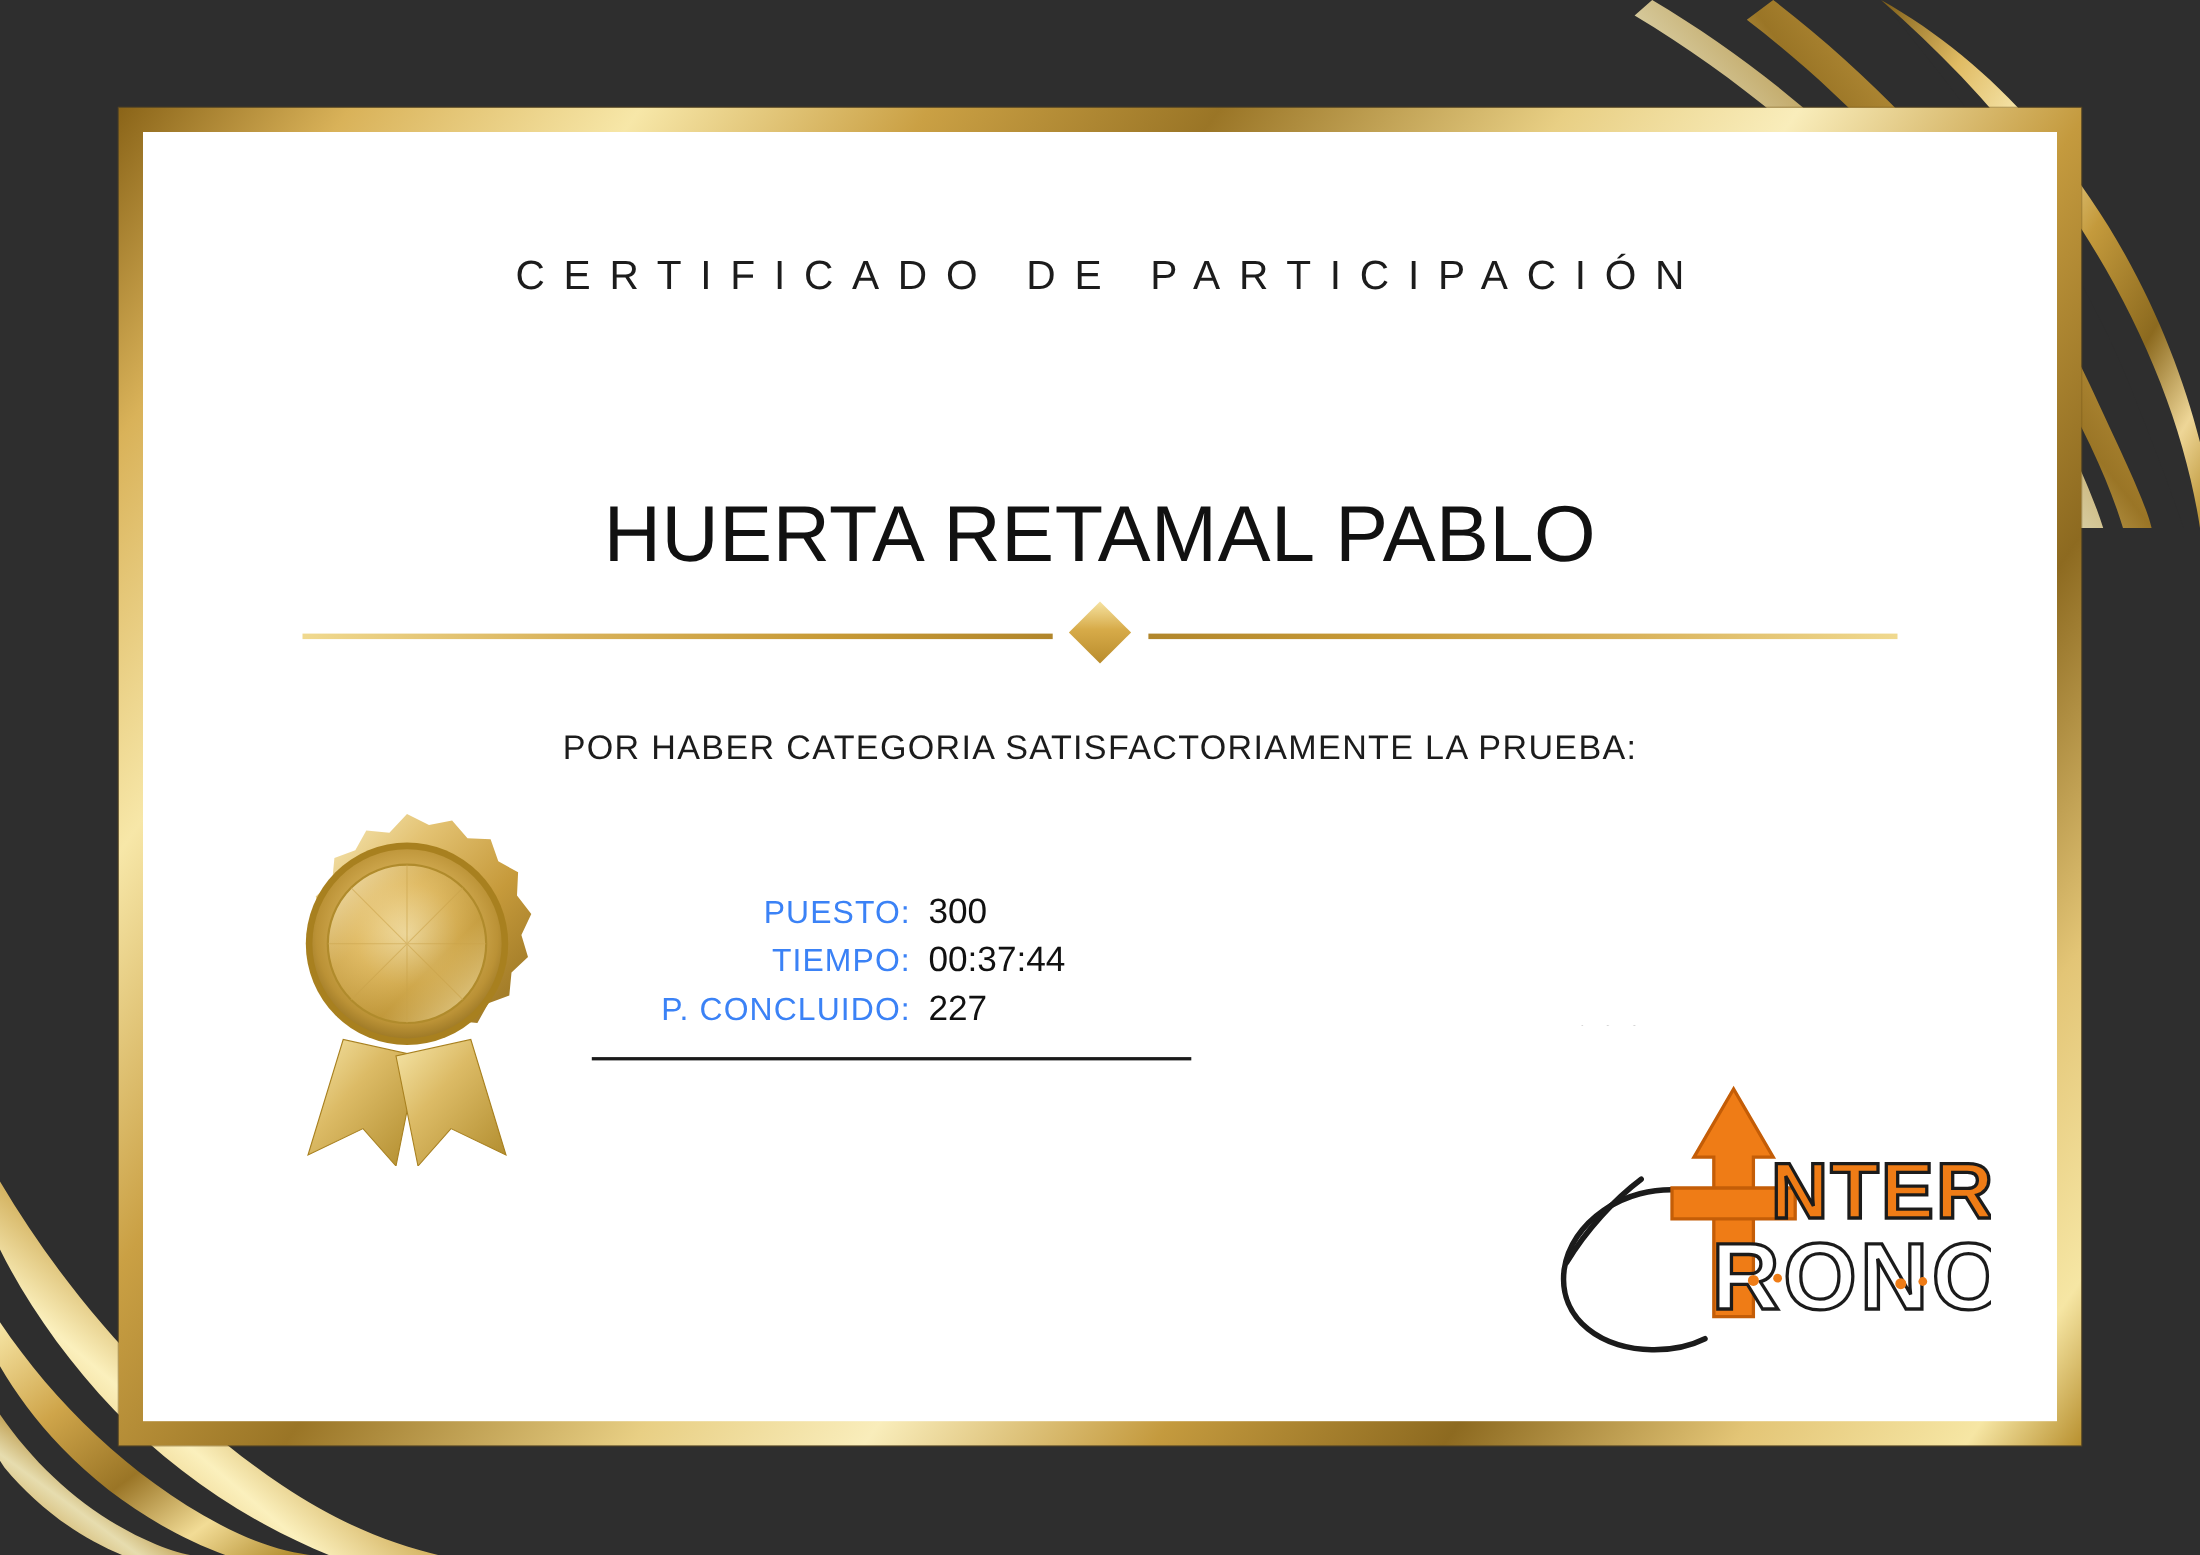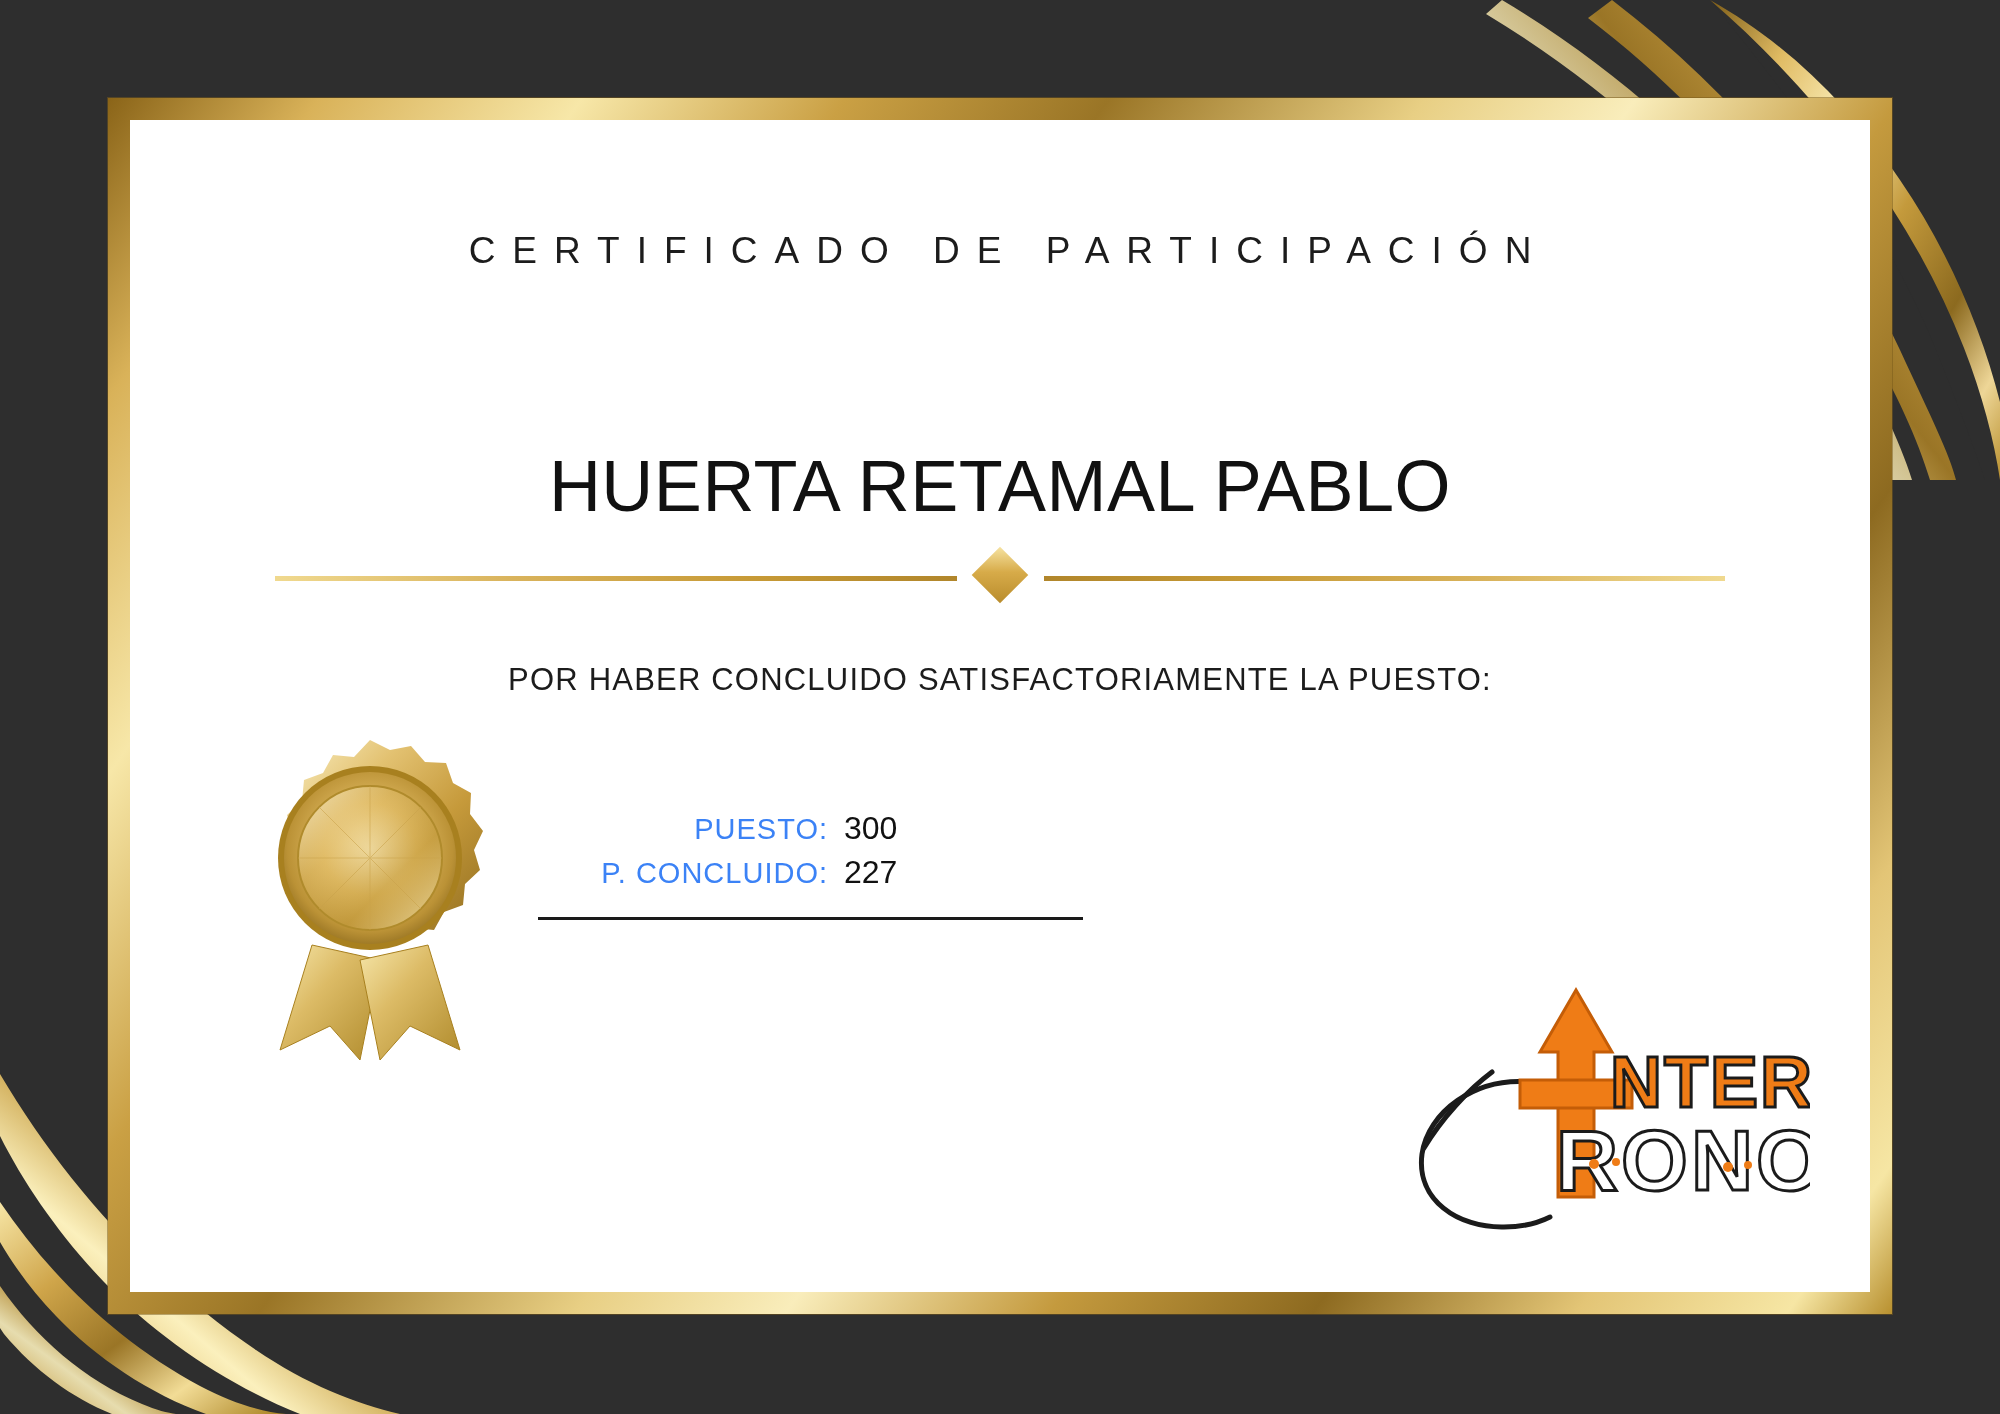--- a/index.html
+++ b/index.html
@@ -258,21 +258,21 @@
       <div id="certificate-heading">CERTIFICADO DE PARTICIPACIÓN</div>
 
       <div id="participant-name">HUERTA RETAMAL PABLO</div>
 
       <div id="divider">
         <div class="divider-line" id="divider-line-left"></div>
         <div class="divider-line" id="divider-line-right"></div>
         <div id="divider-diamond"></div>
       </div>
 
-      <div id="certificate-subtitle">POR HABER CONCLUIDO SATISFACTORIAMENTE LA PUESTO:</div>
+      <div id="certificate-subtitle">POR HABER CATEGORIA SATISFACTORIAMENTE LA PRUEBA:</div>
 
       <svg id="award-medal" viewBox="0 0 300 330">
         <defs>
           <linearGradient id="ribbonG" x1="0" y1="0" x2="1" y2="1">
             <stop offset="0%" stop-color="#f6e6a9"></stop>
             <stop offset="40%" stop-color="#dcbb66"></stop>
             <stop offset="100%" stop-color="#b08b2c"></stop>
           </linearGradient>
           <linearGradient id="rosetteG" x1="0" y1="0" x2="1" y2="1">
             <stop offset="0%" stop-color="#fbf1c6"></stop>
@@ -315,20 +315,24 @@
           <line x1="150" y1="128" x2="99" y2="77"></line>
         </g>
       </svg>
 
       <div id="results-block">
         <div class="result-row">
           <span class="result-label">PUESTO:</span>
           <span class="result-value">300</span>
         </div>
         <div class="result-row">
+          <span class="result-label">TIEMPO:</span>
+          <span class="result-value">00:37:44</span>
+        </div>
+        <div class="result-row">
           <span class="result-label">P. CONCLUIDO:</span>
           <span class="result-value">227</span>
         </div>
         <div id="results-underline"></div>
       </div>
 
       <svg id="event-logo" viewBox="0 0 430 310">
         <g fill="none" stroke="#1b1b1b" stroke-width="5" stroke-linecap="round" stroke-linejoin="round">
 
           <path d="M150,150 C95,145 48,180 42,222 C36,268 78,296 124,295 C142,295 158,291 170,285"></path>

